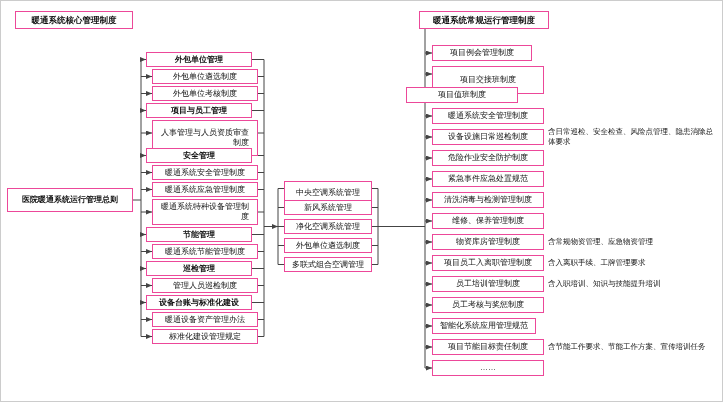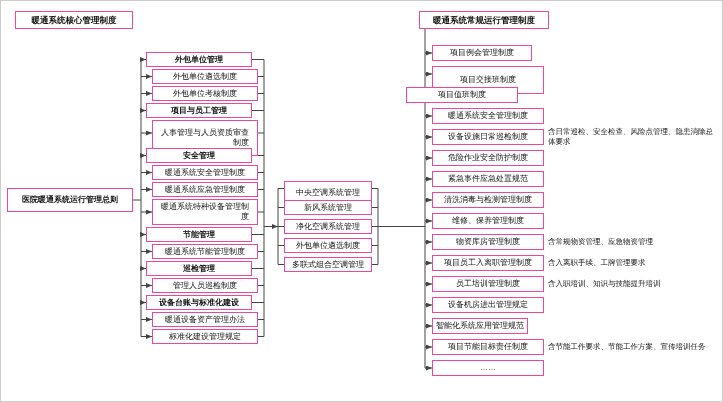--- a/index.html
+++ b/index.html
@@ -138,22 +138,22 @@
   <div class="node" style="left:405px;top:86px;width:112px;height:16px">项目值班制度</div>
   <div class="node" style="left:431px;top:107px;width:112px;height:16px">暖通系统安全管理制度</div>
   <div class="node" style="left:431px;top:128px;width:112px;height:16px">设备设施日常巡检制度</div>
   <div class="node" style="left:431px;top:149px;width:112px;height:16px">危险作业安全防护制度</div>
   <div class="node" style="left:431px;top:170px;width:112px;height:16px">紧急事件应急处置规范</div>
   <div class="node" style="left:431px;top:191px;width:112px;height:16px">清洗消毒与检测管理制度</div>
   <div class="node" style="left:431px;top:212px;width:112px;height:16px">维修、保养管理制度</div>
   <div class="node" style="left:431px;top:233px;width:112px;height:16px">物资库房管理制度</div>
   <div class="node" style="left:431px;top:275px;width:112px;height:16px">员工培训管理制度</div>
   <div class="node" style="left:431px;top:254px;width:112px;height:16px">项目员工入离职管理制度</div>
-  <div class="node" style="left:431px;top:296px;width:112px;height:16px">设备机房进出管理规定</div>
-  <div class="node" style="left:431px;top:317px;width:96px;height:16px">智能化系统应用管理规范</div>
+  <div class="node" style="left:431px;top:296px;width:112px;height:16px">员工考核与奖惩制度</div>
+  <div class="node" style="left:431px;top:317px;width:104px;height:16px">智能化系统应用管理规范</div>
   <div class="node" style="left:431px;top:338px;width:112px;height:16px">项目节能目标责任制度</div>
   <div class="node" style="left:431px;top:359px;width:112px;height:16px">……</div>
 
   <div class="note" style="left:547px;top:126px;width:172px">含日常巡检、安全检查、风险点管理、隐患消除总体要求</div>
   <div class="note" style="left:547px;top:236px;width:176px">含常规物资管理、应急物资管理</div>
   <div class="note" style="left:547px;top:257px;width:176px">含入离职手续、工牌管理要求</div>
   <div class="note" style="left:547px;top:278px;width:176px">含入职培训、知识与技能提升培训</div>
   <div class="note" style="left:547px;top:341px;width:176px">含节能工作要求、节能工作方案、宣传培训任务</div>
 
 </div>

